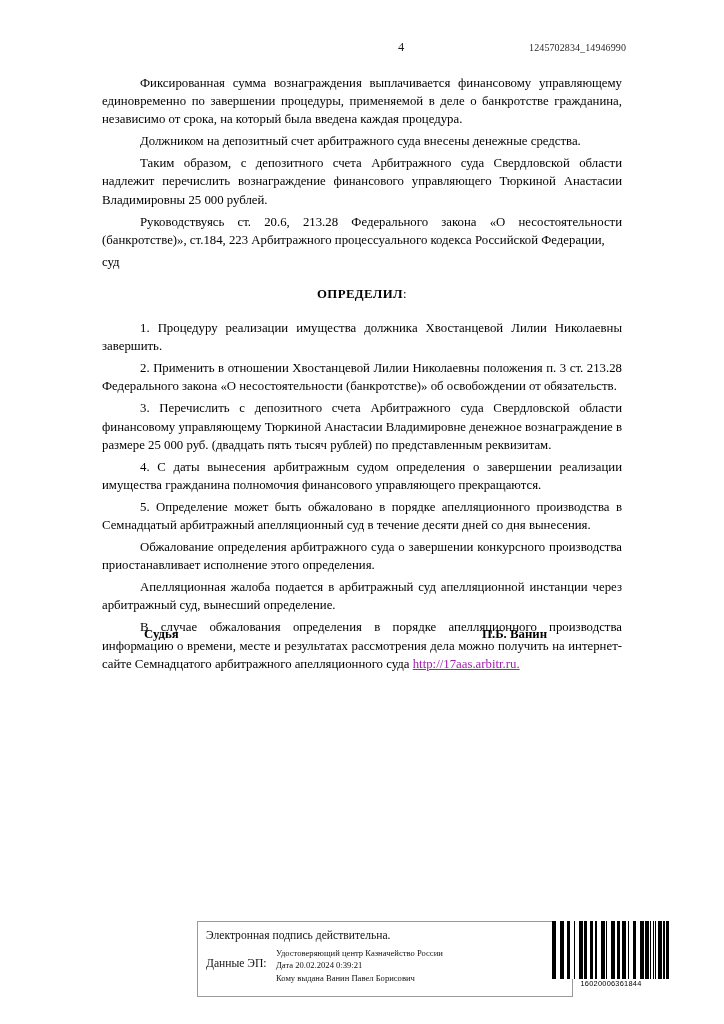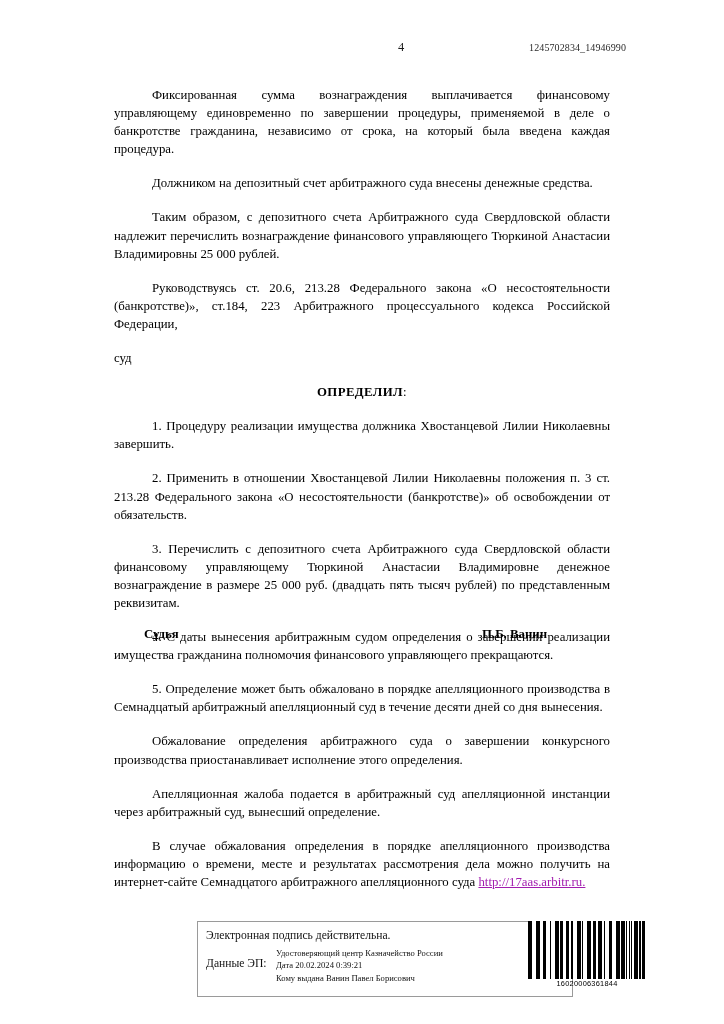--- a/index.html
+++ b/index.html
@@ -54,21 +54,21 @@
     position: absolute;
     top: 70px;
     left: 98px;
     width: 528px;
     font-size: 12.8px;
     line-height: 18.1px;
     text-align: justify;
     text-justify: inter-word;
   }
   .body-text p {
-    margin: 16px;
+    margin: 4px;
     text-indent: 38px;
   }
   .body-text p.no-indent {
     text-indent: 0;
   }
   .center-bold {
     text-align: center;
     text-indent: 0 !important;
     font-weight: bold;
     margin: 14px 0 16px 0 !important;
@@ -139,21 +139,21 @@
     top: 25px;
     font-size: 8.6px;
     line-height: 12.4px;
     color: #111111;
     white-space: nowrap;
   }
 
   
   .barcode-wrap {
     position: absolute;
-    left: 528px;
+    left: 552px;
     top: 921px;
     width: 118px;
     height: 76px;
     text-decoration: underline;
   }
   .barcode-bars {
     position: absolute;
     left: 0;
     top: 0;
     width: 118px;

